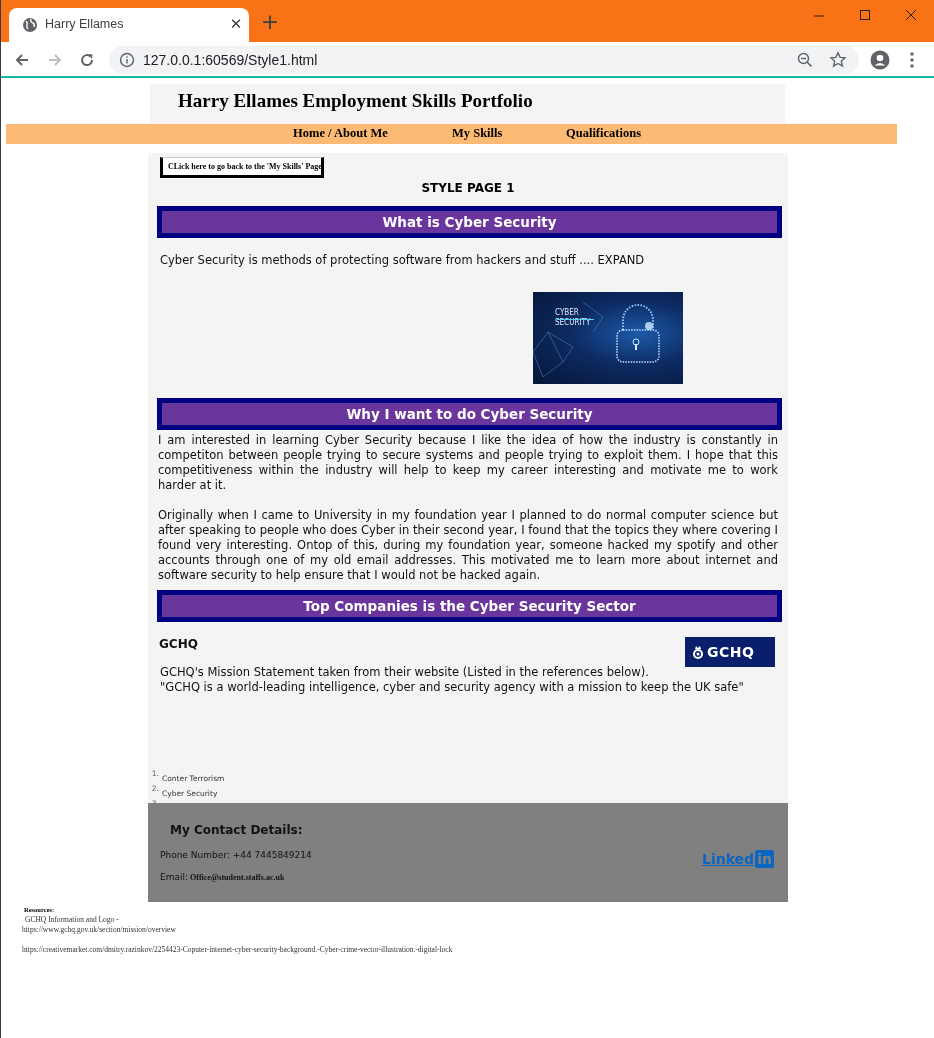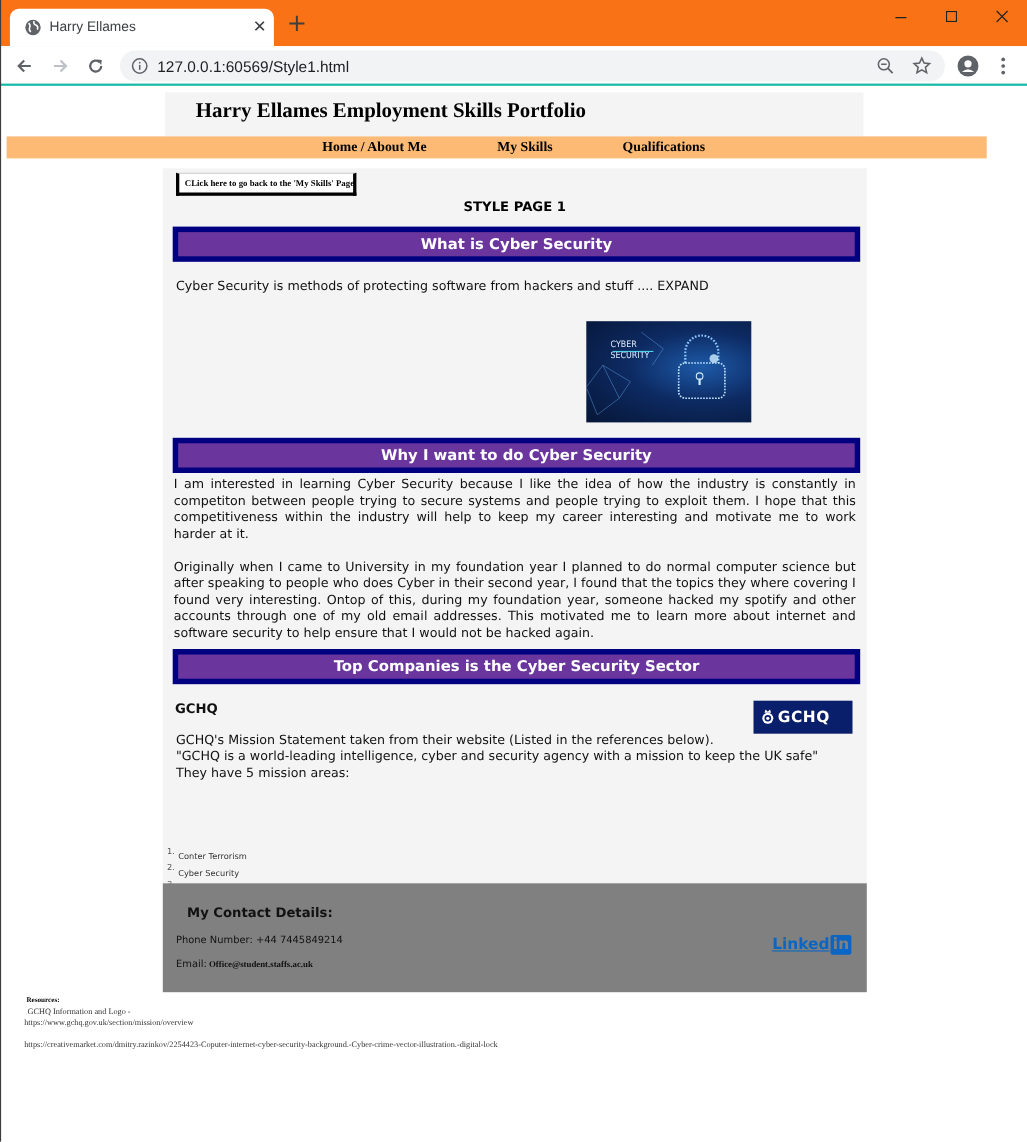--- a/index.html
+++ b/index.html
@@ -201,21 +201,20 @@
       <svg class="crest" viewBox="0 0 14 16">
         <path d="M4 5 L5 2 L7 4 L9 2 L10 5 Z" fill="#fff"></path>
         <circle cx="7" cy="10" r="5" fill="#fff"></circle>
         <circle cx="7" cy="10" r="3" fill="#0a1f6b"></circle>
         <circle cx="7" cy="10" r="1.5" fill="#fff"></circle>
       </svg><span>GCHQ</span>
     </div>
     <div class="body-text" style="left:12px; top:512px; width:600px;">
       <div>GCHQ's Mission Statement taken from their website (Listed in the references below).</div>
       <div>"GCHQ is a world-leading intelligence, cyber and security agency with a mission to keep the UK safe"</div>
-      <div>They have 5 mission areas:</div>
     </div>
     <ol class="mission-list">
       <li><span class="num">1.</span><span>Conter Terrorism</span></li>
       <li><span class="num">2.</span><span>Cyber Security</span></li>
       <li><span class="num">3.</span><span>Strategic Advantage</span></li>
       <li><span class="num">4.</span><span>Serious and Organised Crime</span></li>
       <li><span class="num">5.</span><span>Support to Defence</span></li>
     </ol>
   </div>
 

